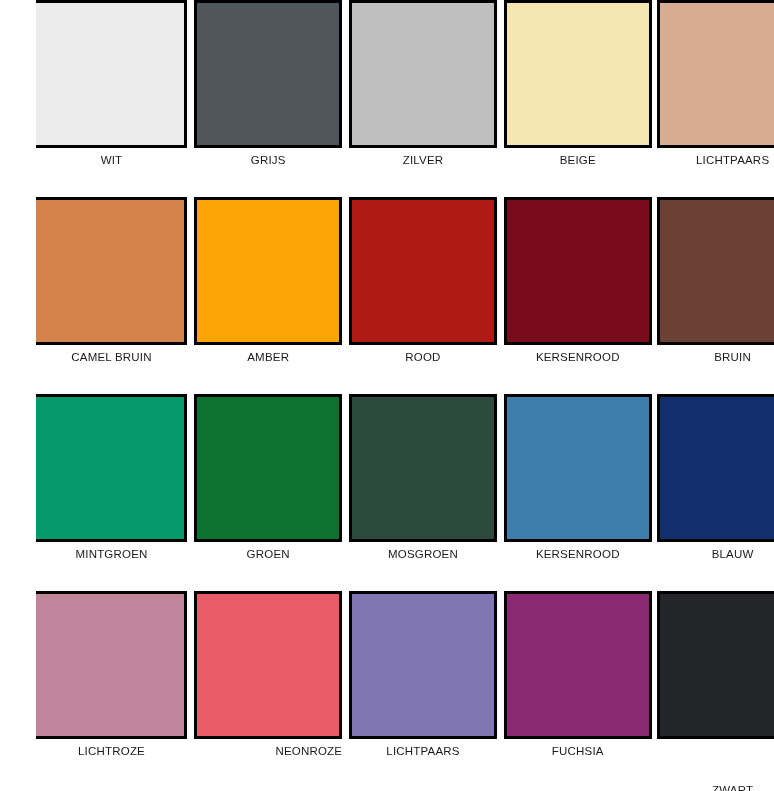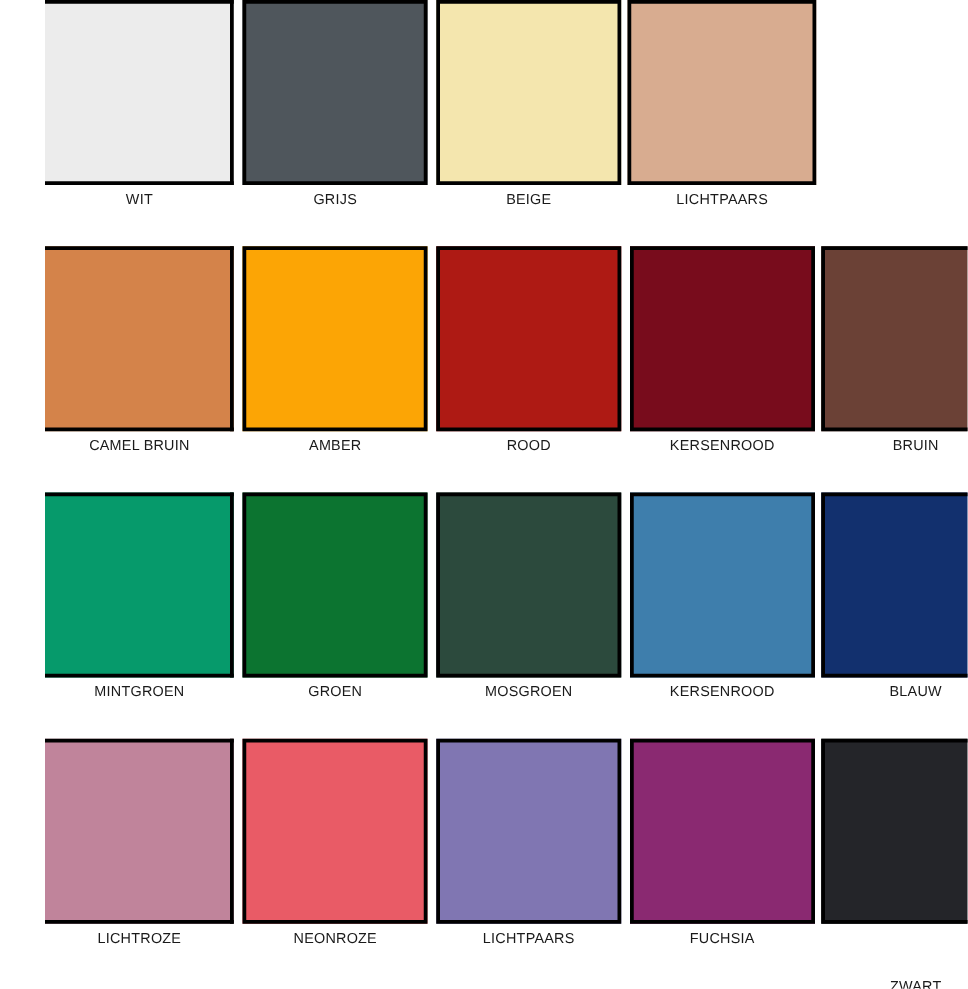--- a/index.html
+++ b/index.html
@@ -90,20 +90,24 @@
 <div id="palette">
     <div class="swatch-row">
       <div class="swatch-cell col-0">
         <div class="swatch-chip" style="background: rgb(236, 236, 236); border-color: rgb(0, 0, 0);"></div>
         <div class="swatch-label" style="color: rgb(26, 26, 26);">WIT</div>
       </div>
       <div class="swatch-cell col-1">
         <div class="swatch-chip" style="background: rgb(79, 86, 92); border-color: rgb(0, 0, 0);"></div>
         <div class="swatch-label" style="color: rgb(26, 26, 26);">GRIJS</div>
       </div>
+      <div class="swatch-cell col-2">
+        <div class="swatch-chip" style="background: rgb(191, 191, 191); border-color: rgb(0, 0, 0);"></div>
+        <div class="swatch-label" style="color: rgb(26, 26, 26);">ZILVER</div>
+      </div>
       <div class="swatch-cell col-3">
         <div class="swatch-chip" style="background: rgb(244, 230, 174); border-color: rgb(0, 0, 0);"></div>
         <div class="swatch-label" style="color: rgb(26, 26, 26);">BEIGE</div>
       </div>
       <div class="swatch-cell col-4">
         <div class="swatch-chip" style="background: rgb(216, 172, 144); border-color: rgb(0, 0, 0);"></div>
         <div class="swatch-label" style="color: rgb(26, 26, 26);">LICHTPAARS</div>
       </div>
     </div>
     <div class="swatch-row">
@@ -150,21 +154,21 @@
         <div class="swatch-label" style="color: rgb(26, 26, 26);">BLAUW</div>
       </div>
     </div>
     <div class="swatch-row">
       <div class="swatch-cell col-0">
         <div class="swatch-chip" style="background: rgb(192, 132, 155); border-color: rgb(0, 0, 0);"></div>
         <div class="swatch-label" style="color: rgb(26, 26, 26);">LICHTROZE</div>
       </div>
       <div class="swatch-cell col-1">
         <div class="swatch-chip" style="background: rgb(233, 91, 102); border-color: rgb(0, 0, 0);"></div>
-        <div class="swatch-label" style="color: rgb(26, 26, 26);">NEONROZE</div>
+        <div class="swatch-label" style="color: rgb(26, 26, 26); text-align: right;">NEONROZE</div>
       </div>
       <div class="swatch-cell col-2">
         <div class="swatch-chip" style="background: rgb(128, 118, 178); border-color: rgb(0, 0, 0);"></div>
         <div class="swatch-label" style="color: rgb(26, 26, 26);">LICHTPAARS</div>
       </div>
       <div class="swatch-cell col-3">
         <div class="swatch-chip" style="background: rgb(138, 41, 113); border-color: rgb(0, 0, 0);"></div>
         <div class="swatch-label" style="color: rgb(26, 26, 26);">FUCHSIA</div>
       </div>
       <div class="swatch-cell col-4">

